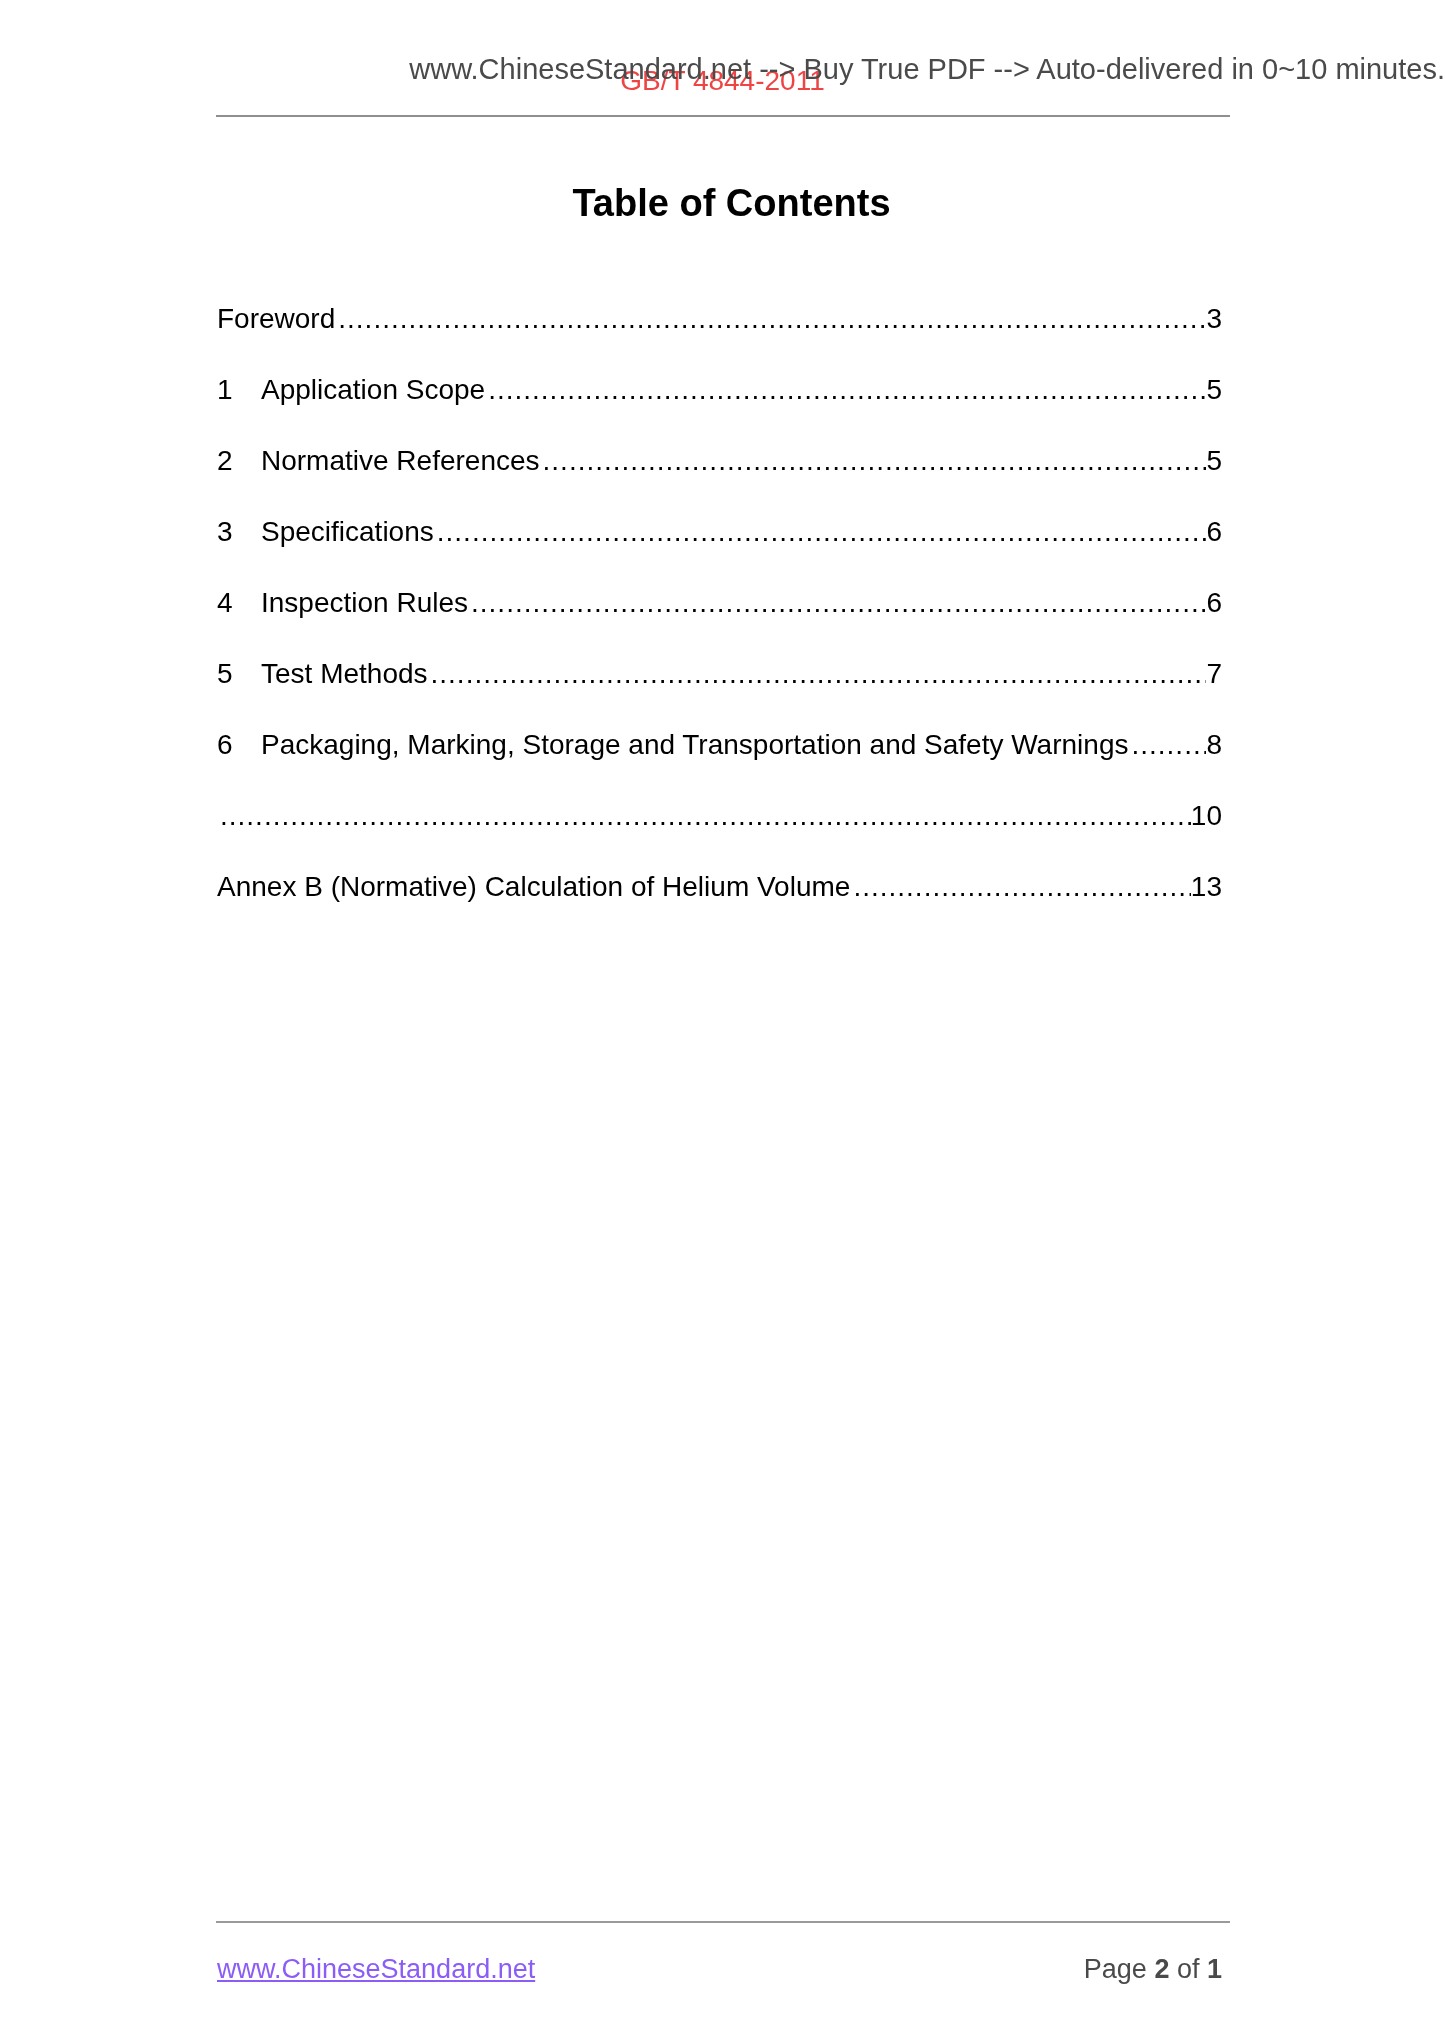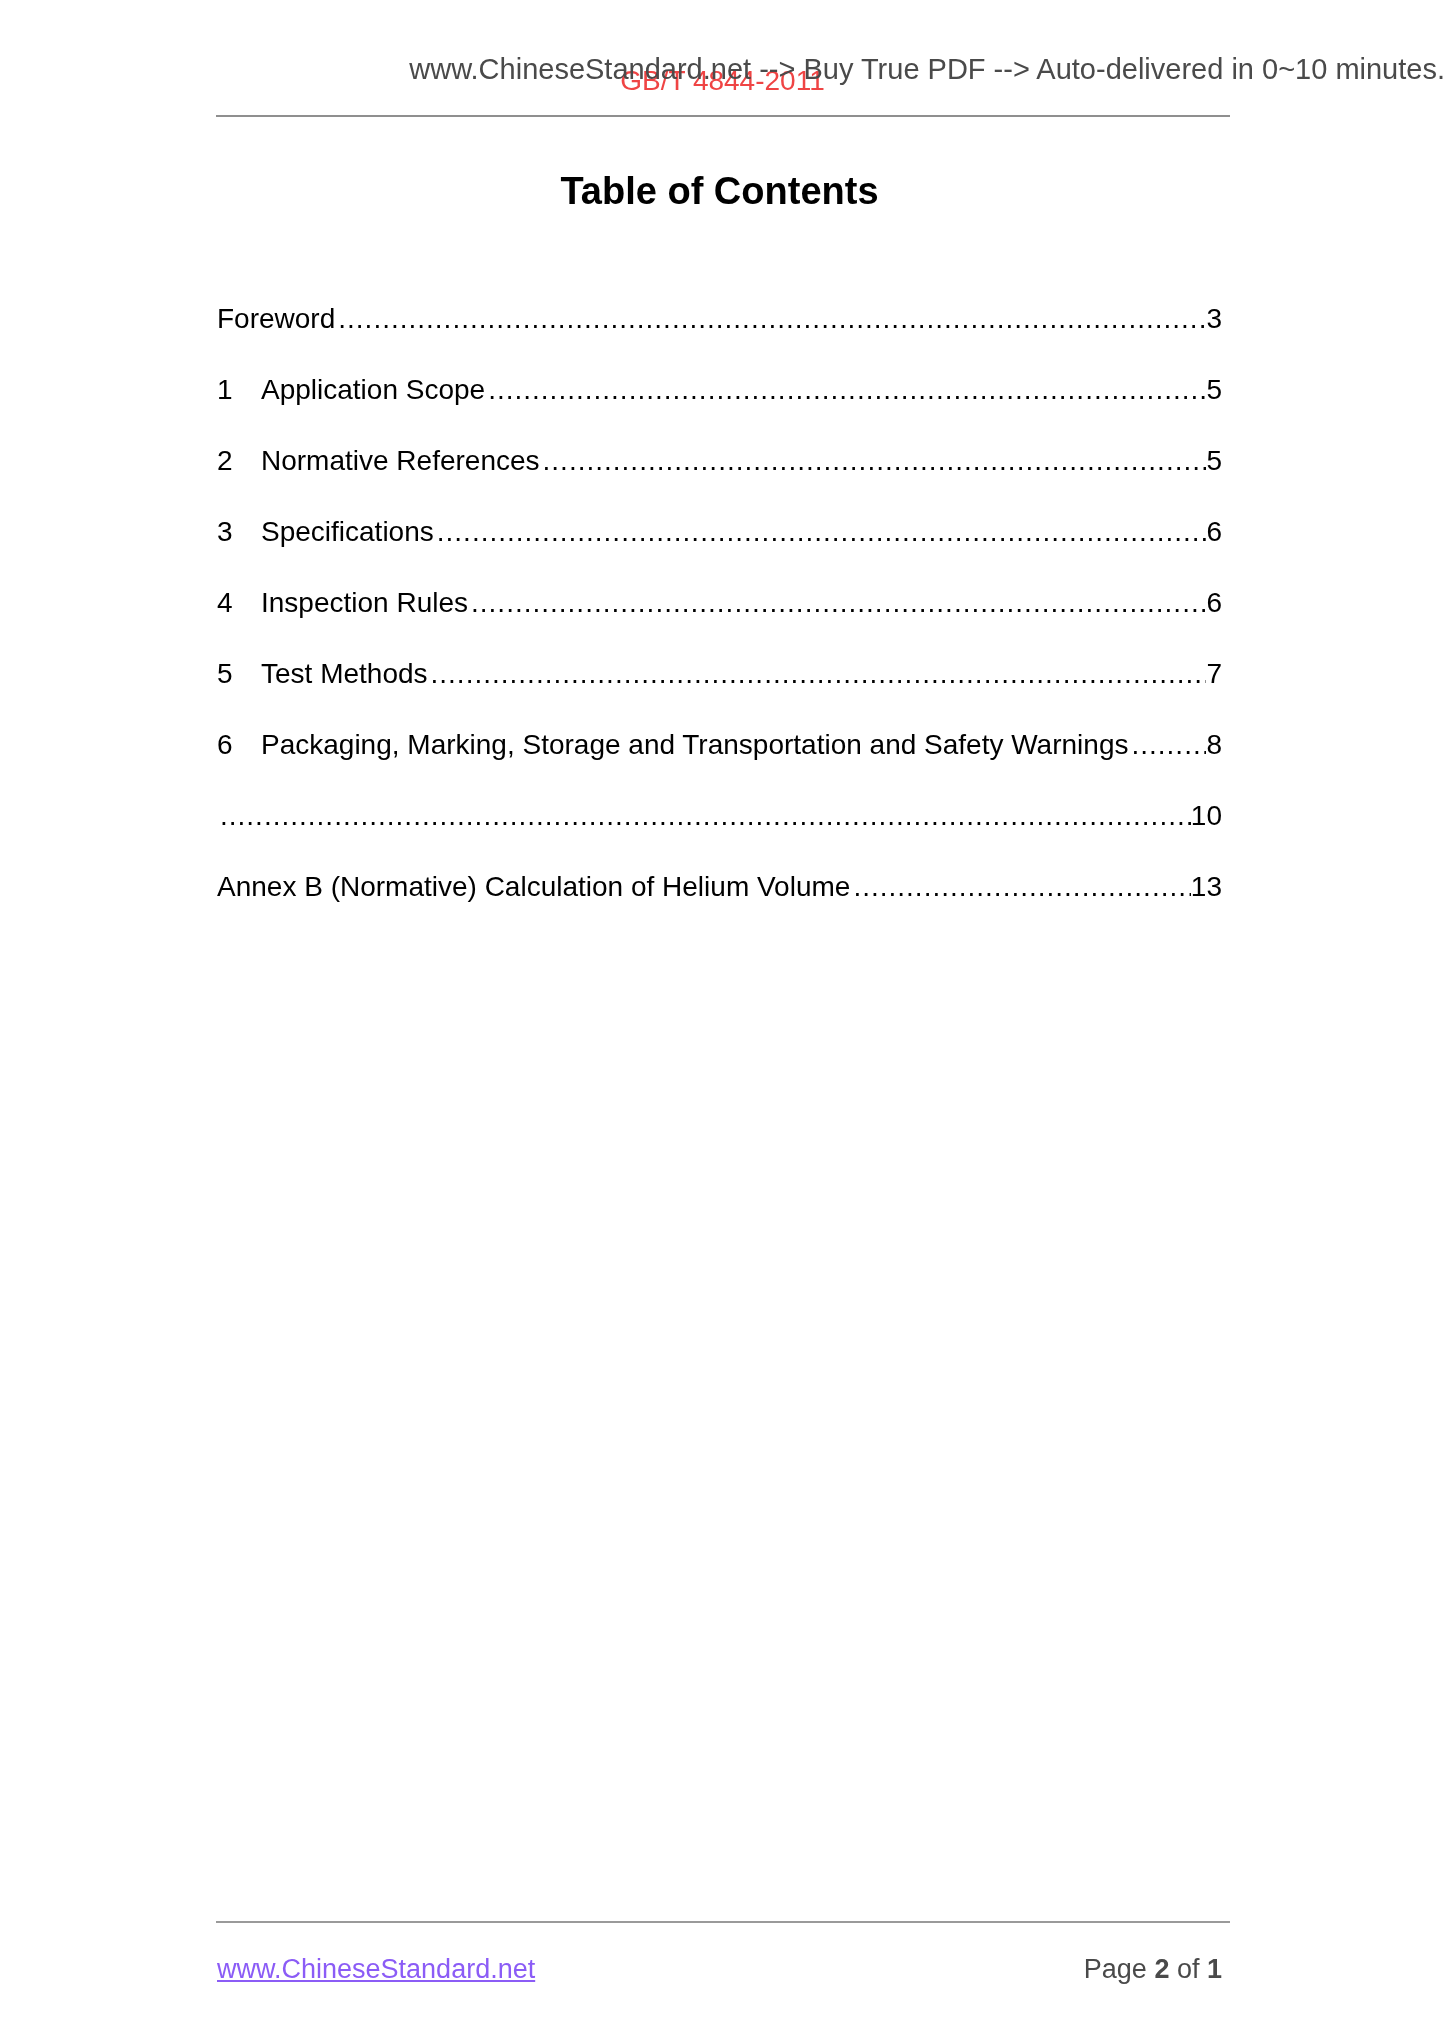--- a/index.html
+++ b/index.html
@@ -50,21 +50,21 @@
     border-top: 2px solid #8f8f8f;
     margin: 0;
   }
 
   
   .toc-title {
     position: absolute;
     top: 170px;
     left: 217px;
     width: 1005px;
-    margin: 0;
+    margin: 12px;
     text-align: center;
     font-size: 38px;
     line-height: 42px;
     font-weight: bold;
     color: #000000;
   }
 
   
   .toc {
     position: absolute;

